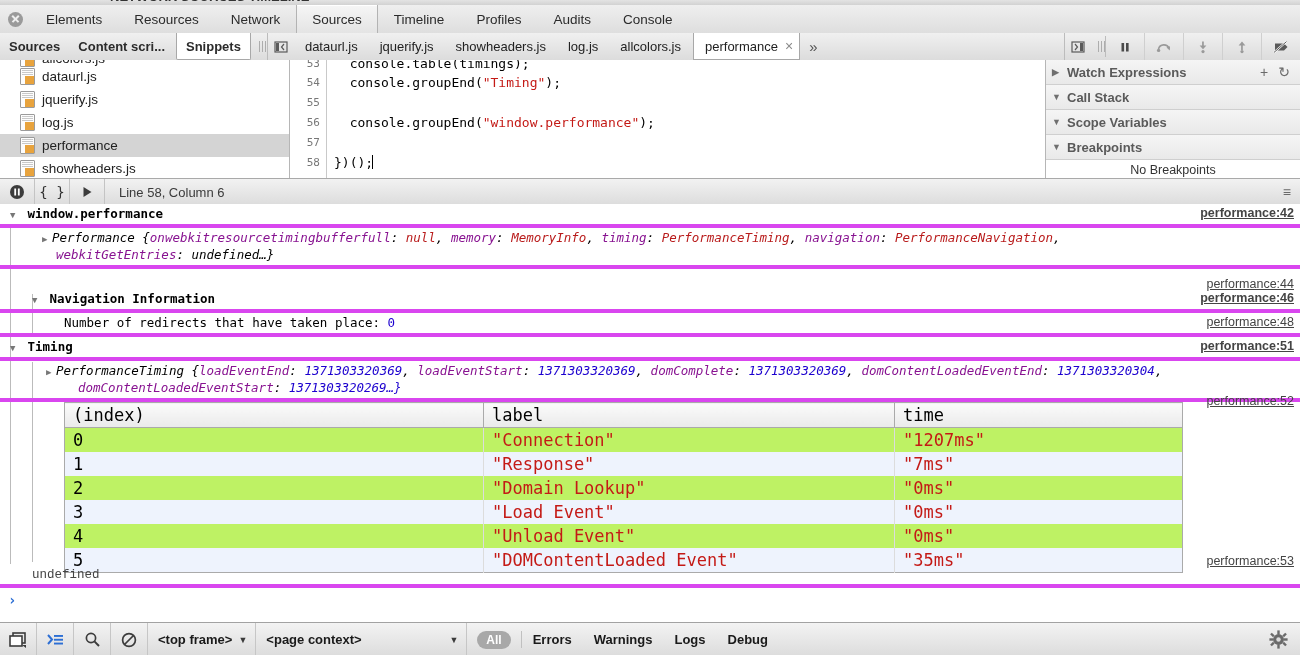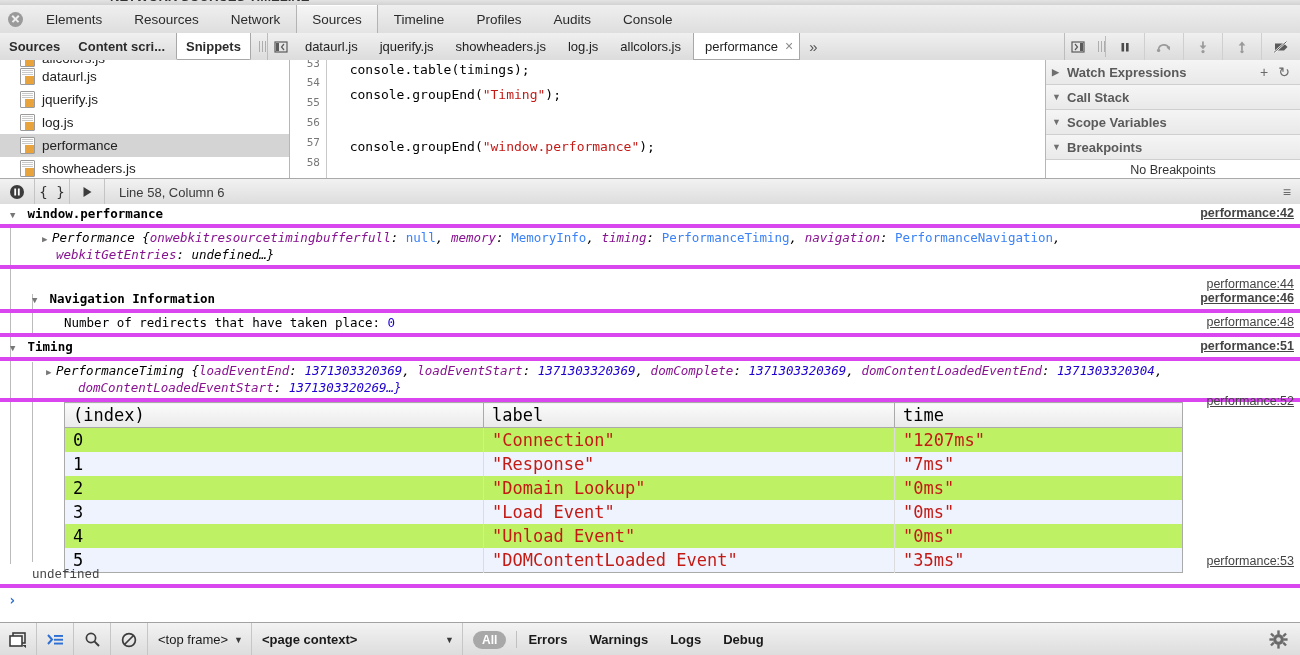--- a/index.html
+++ b/index.html
@@ -134,21 +134,21 @@
   }
   .gutter {
     position: absolute; left: 0; top: 0; width: 36px; height: 100%;
     background: #fff; border-right: 1px solid #c9c9c9;
   }
   .gutter div {
     height: 20px; line-height: 20px; text-align: right; padding-right: 6px;
     color: #777; font-size: 11px;
   }
   .codelines { position: absolute; left: 44px; top: 0; }
-  .codelines div { height: 20px; line-height: 20px; white-space: pre; color: #000; margin-top: 6px; }
+  .codelines div { height: 20px; line-height: 20px; white-space: pre; color: #000; }
   .str { color: #c41a16; }
   .caret {
     display: inline-block; width: 1px; height: 14px; background: #000;
     vertical-align: -2px; margin-left: -1px;
   }
 
   
   .rightbar {
     position: absolute; left: 1046px; top: 60px; width: 254px; height: 118px;
     background: #fff; overflow: hidden;
@@ -200,21 +200,21 @@
     font-family: "Liberation Sans", sans-serif; font-size: 12.5px;
     color: #33c; text-decoration: underline; cursor: pointer;
     color: #444;
   }
   .cline .src.bold { font-weight: bold; }
   .grouplbl { font-weight: bold; color: #000; font-size: 12.5px; }
   .tri { display: inline-block; font-size: 9px; color: #777; width: 10px; }
   .obj { font-style: italic; color: #000; }
   .prop { font-style: italic; color: #881391; }
   .num  { font-style: italic; color: #1c00cf; }
-  .kw   { color: #3b82f6; }
+  .kw   { font-style: italic; color: #b91c1c; }
   .numplain { color: #1c00cf; }
   .vline {
     position: absolute; width: 1px; background: #bbb;
   }
   .vtick {
     position: absolute; width: 5px; height: 1px; background: #bbb;
   }
 
   
   .ctable {
@@ -248,21 +248,21 @@
     border-top: 1px solid #a2a2a2;
     display: flex; align-items: stretch;
   }
   .bbtn {
     width: 36px; display: flex; align-items: center; justify-content: center;
     border-right: 1px solid #c6c6c6;
   }
   .bsel {
     display: flex; align-items: center; padding: 0 8px 0 10px;
     font-size: 13px; color: #1a1a1a; border-right: 1px solid #c6c6c6;
-    font-weight: normal;
+    font-weight: bold;
   }
   .bsel .ar { margin-left: 6px; font-size: 9px; color: #3a3a3a; }
   .bsel2 {
     display: flex; align-items: center; padding: 0 8px 0 10px;
     font-size: 13px; color: #1a1a1a; border-right: 1px solid #c6c6c6;
     font-weight: bold; width: 211px; box-sizing: border-box;
   }
   .bsel2 .ar { margin-left: auto; font-size: 9px; color: #3a3a3a; }
   .allpill {
     margin: 0 10px; align-self: center;

